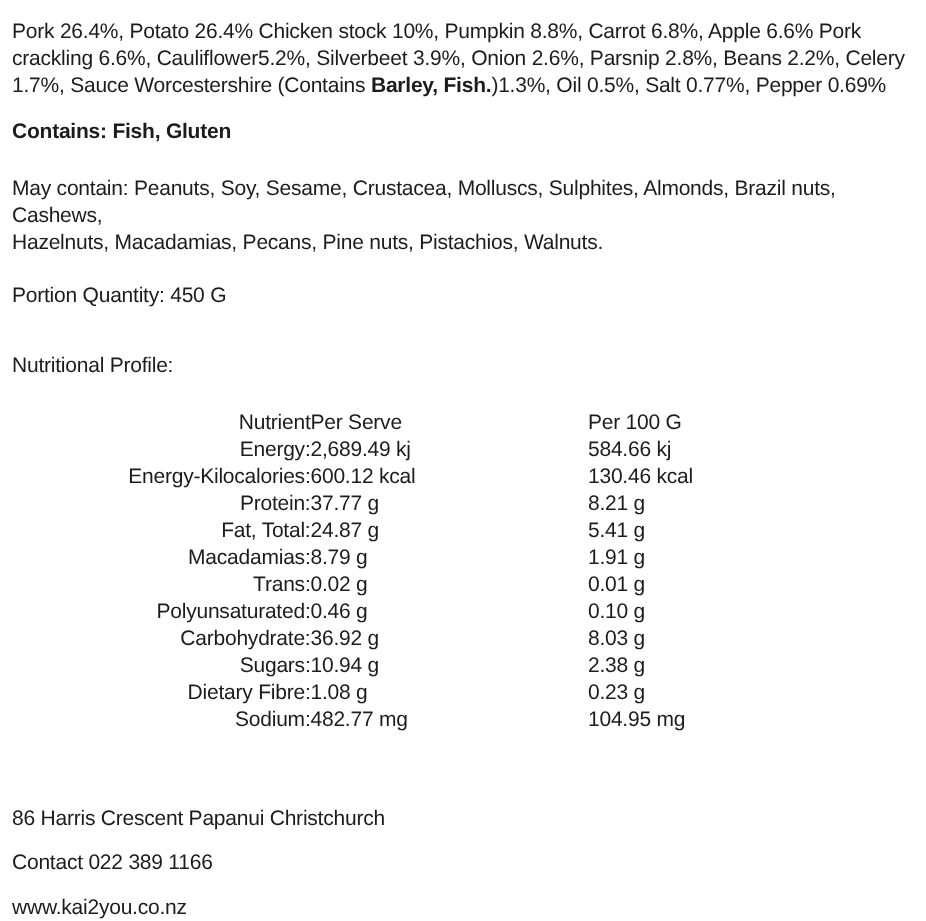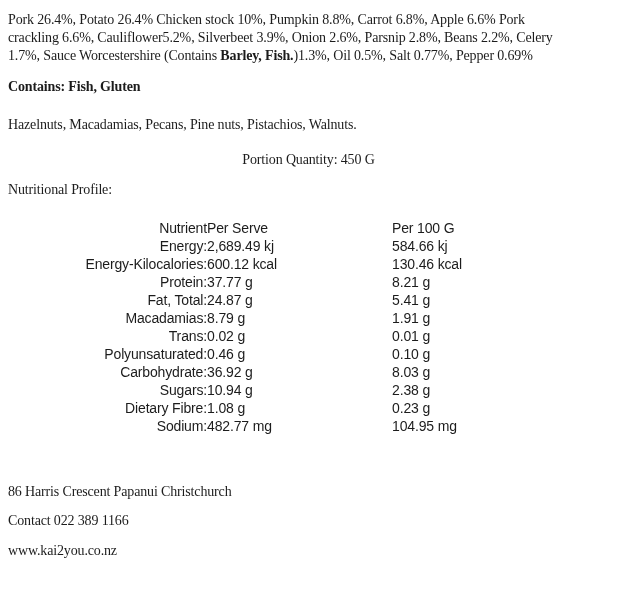--- a/index.html
+++ b/index.html
@@ -12,28 +12,28 @@
     height: 614px;
     box-sizing: border-box;
     padding: 11px 8px 0 8px;
     font-family: "Liberation Sans", sans-serif;
     font-size: 14px;
     line-height: 18px;
     letter-spacing: -0.15px;
     color: #1c1c1c;
     overflow: hidden;
   }
-  .block { margin: 0; font-family: Liberation Serif, serif; }
+  .block { margin: 0; }
   .ingredients { margin-bottom: 13px; }
   .contains-statement {
     font-weight: 700;
     margin-bottom: 20px;
   }
   .may-contain { margin-bottom: 17px; }
-  .portion { margin-bottom: 12px; text-align: center; }
+  .portion { margin-bottom: 29px; }
   .profile-label { margin-bottom: 20px; }
   strong { font-weight: 700; }
 
   table.nutrition {
     border-collapse: collapse;
     margin: 0 0 0 13px;
     table-layout: fixed;
   }
   table.nutrition td {
     padding: 0;
@@ -56,20 +56,21 @@
 
   <div class="block ingredients">
     <div>Pork 26.4%, Potato 26.4% Chicken stock 10%, Pumpkin 8.8%, Carrot 6.8%, Apple 6.6% Pork</div>
     <div>crackling 6.6%, Cauliflower5.2%, Silverbeet 3.9%, Onion 2.6%, Parsnip 2.8%, Beans 2.2%, Celery</div>
     <div><span>1.7%, Sauce Worcestershire (Contains </span><strong>Barley, Fish.</strong><span>)1.3%, Oil 0.5%, Salt 0.77%, Pepper 0.69%</span></div>
   </div>
 
   <div class="block contains-statement">Contains: Fish, Gluten</div>
 
   <div class="block may-contain">
+    <div>May contain: Peanuts, Soy, Sesame, Crustacea, Molluscs, Sulphites, Almonds, Brazil nuts, Cashews,</div>
     <div>Hazelnuts, Macadamias, Pecans, Pine nuts, Pistachios, Walnuts.</div>
   </div>
 
   <div class="block portion">Portion Quantity: 450 G</div>
 
   <div class="block profile-label">Nutritional Profile:</div>
 
   <table class="nutrition">
     <tbody>
       <tr>

